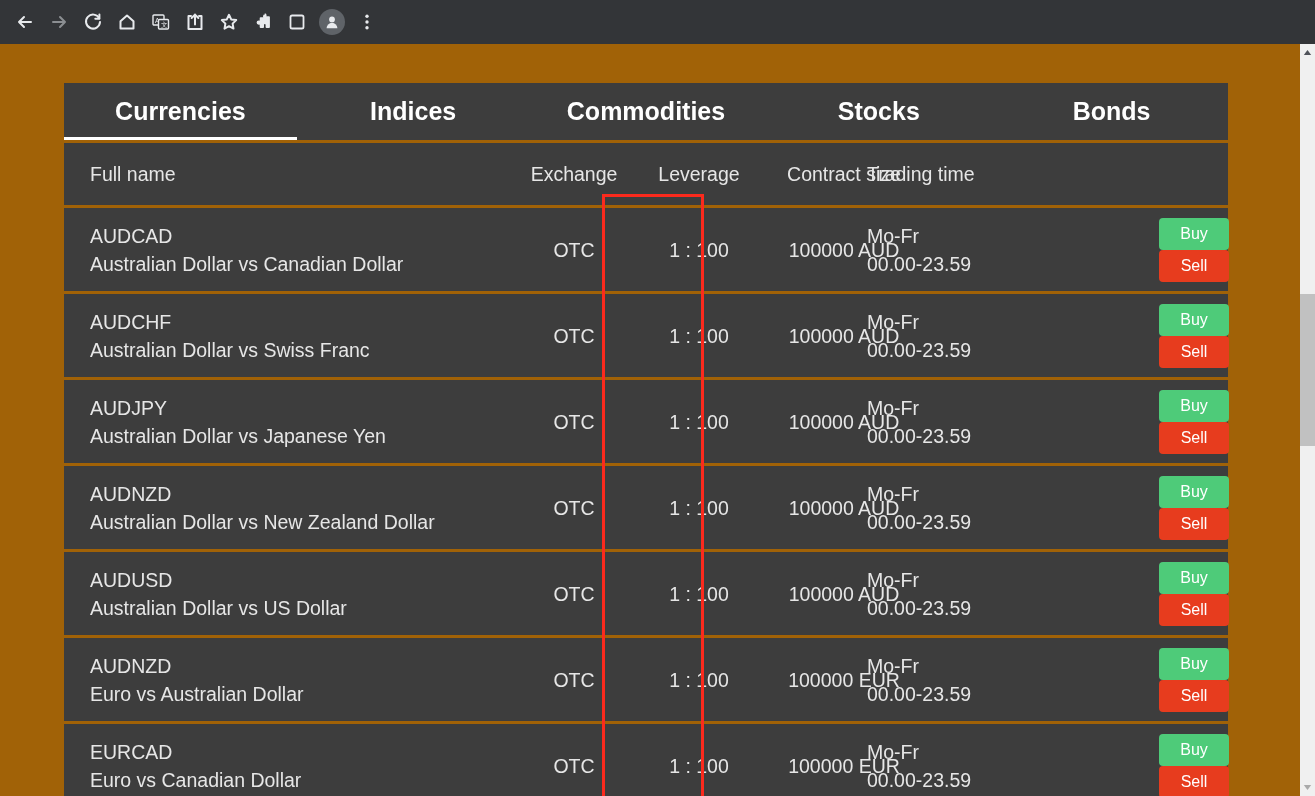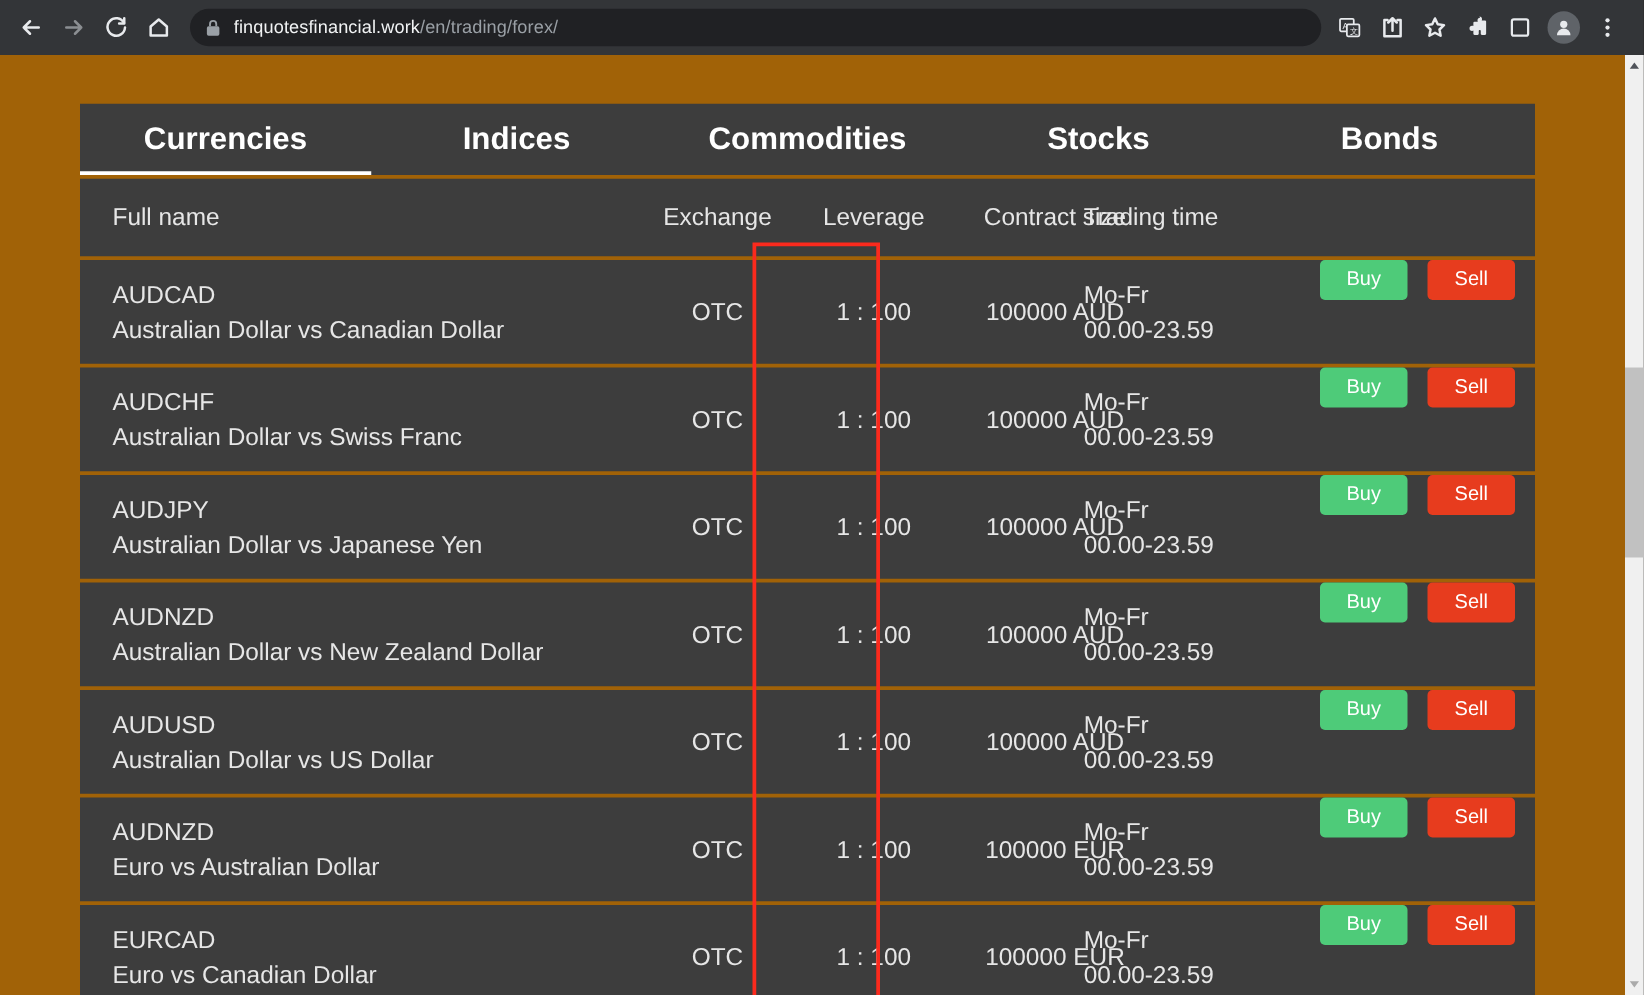--- a/index.html
+++ b/index.html
@@ -114,22 +114,22 @@
     padding-left: 40px;
   }
   .cell { position: absolute; top: 0; height: 100%; display: flex;
           flex-direction: column; justify-content: center; }
 
   .c-name      { left: 26px;  width: 400px; align-items: flex-start; }
   .c-exchange  { left: 450px; width: 120px; align-items: center; }
   .c-leverage  { left: 545px; width: 180px; align-items: center; }
   .c-contract  { left: 660px; width: 240px; align-items: center; }
   .c-time      { left: 803px; width: 200px; align-items: flex-start; }
-  .c-actions   { left: 975px; width: 190px; align-items: flex-start;
-                 flex-direction: row; }
+  .c-actions   { left: 975px; width: 190px; align-items: flex-end;
+                 flex-direction: column; }
 
   .th {
     color: #e6e6e6;
     font-size: 19.5px;
     font-weight: normal;
   }
   .sym {
     color: #e6e6e6;
     font-size: 19.5px;
     line-height: 28px;
@@ -217,29 +217,20 @@
       <path class="nav-ico" d="M16.4 2.6 L16.4 6.7 L12.3 6.7"></path>
     </svg>
   </div>
 
   <div class="nav-btn">
     <svg width="20" height="20" viewBox="0 0 20 20">
       <path class="nav-ico" d="M3.5 9.2 L10 3.6 L16.5 9.2 V16.4 H3.5 Z"></path>
     </svg>
   </div>
 
-  <div class="omnibox">
-    <span class="lock">
-      <svg width="13" height="15" viewBox="0 0 13 15">
-        <rect x="1.5" y="6" width="10" height="7.5" rx="1.4" fill="#9aa0a6"></rect>
-        <path d="M4 6 V4.2 a2.5 2.5 0 0 1 5 0 V6" fill="none" stroke="#9aa0a6" stroke-width="1.5"></path>
-      </svg>
-    </span>
-    <span class="url"><span class="host">finquotesfinancial.work</span><span>/en/trading/forex/</span></span>
-  </div>
 
   <div class="omni-actions">
     <div class="nav-btn">
       <svg width="20" height="20" viewBox="0 0 20 20">
         <rect x="2" y="3" width="11" height="10" rx="1" fill="none" stroke="#e8eaed" stroke-width="1.4"></rect>
         <text x="4" y="11" font-size="7" fill="#e8eaed" font-family="Liberation Sans, sans-serif">A</text>
         <rect x="7.5" y="7.5" width="10" height="9.5" rx="1" fill="#333538" stroke="#e8eaed" stroke-width="1.4"></rect>
         <text x="10" y="15" font-size="6.5" fill="#e8eaed" font-family="Liberation Sans, sans-serif">文</text>
       </svg>
     </div>

